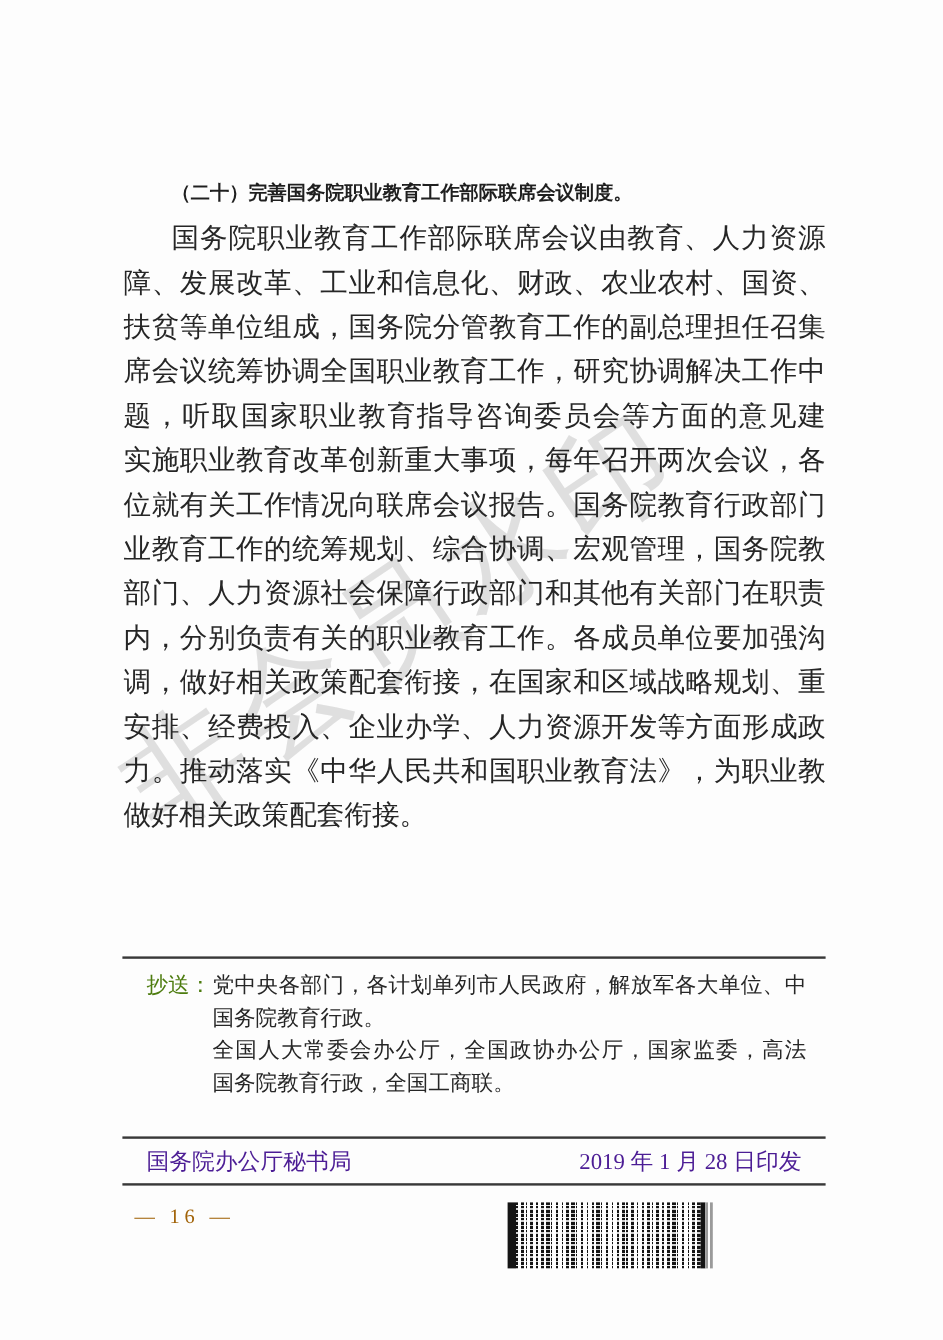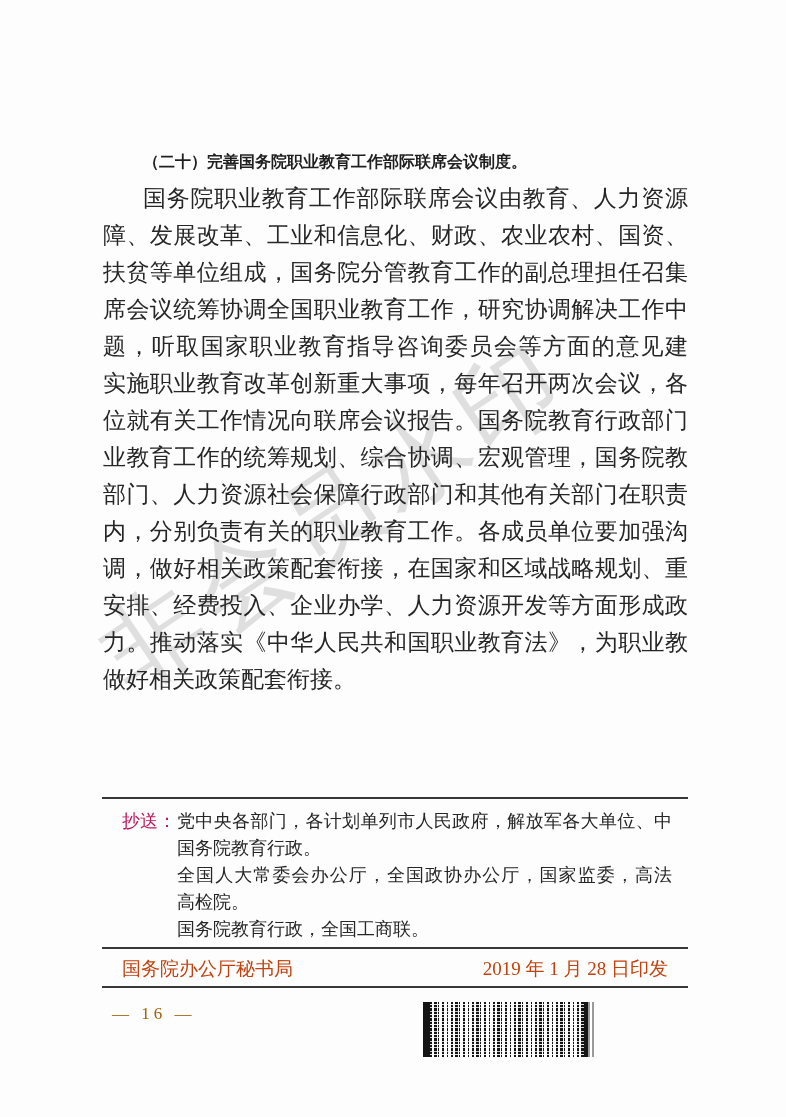--- a/index.html
+++ b/index.html
@@ -41,32 +41,32 @@
   }
   .rule.r1{top:797px;}
   .rule.r2{top:947px;}
   .rule.r3{top:986px;}
   
   .ccblock{
     position:absolute;left:122px;top:808px;width:550px;z-index:2;
     display:flex;align-items:flex-start;
   }
   .cclabel{
-    flex:0 0 55px;font-size:18px;line-height:27px;color:#be185d;
+    flex:0 0 55px;font-size:18px;line-height:27px;color:#4d7c0f;
   }
   .cclines{flex:1;}
   .ccline{
     font-size:18px;line-height:27px;height:27px;overflow:hidden;color:#262626;
   }
   .ccline.just{text-align:justify;text-align-last:justify;text-justify:inter-character;}
   
   .footer{
     position:absolute;left:122px;top:956px;width:546px;z-index:2;
     display:flex;justify-content:space-between;align-items:flex-end;
-    font-size:19px;line-height:26px;color:#c2410c;
+    font-size:19px;line-height:26px;color:#4c1d95;
   }
   
   .pagenum{
     position:absolute;left:112px;top:1004px;z-index:2;
     font-size:17px;letter-spacing:4px;color:#a16207;white-space:nowrap;
   }
   
   .barcode{
     position:absolute;left:423px;top:1002px;width:154px;height:55px;z-index:2;
     border-left:7px solid #141414;border-right:4px solid #141414;
@@ -111,21 +111,20 @@
   </div>
 
   <div class="rule r1"></div>
 
   <div class="ccblock">
     <div class="cclabel">抄送：</div>
     <div class="cclines">
       <div class="ccline just">党中央各部门，各计划单列市人民政府，解放军各大单位、中央</div>
       <div class="ccline">国务院教育行政。</div>
       <div class="ccline just">全国人大常委会办公厅，全国政协办公厅，国家监委，高法院，</div>
-      <div class="ccline">高检院。</div>
       <div class="ccline">国务院教育行政，全国工商联。</div>
     </div>
   </div>
 
   <div class="rule r2"></div>
 
   <div class="footer">
     <span>国务院办公厅秘书局</span>
     <span>2019 年 1 月 28 日印发</span>
   </div>

